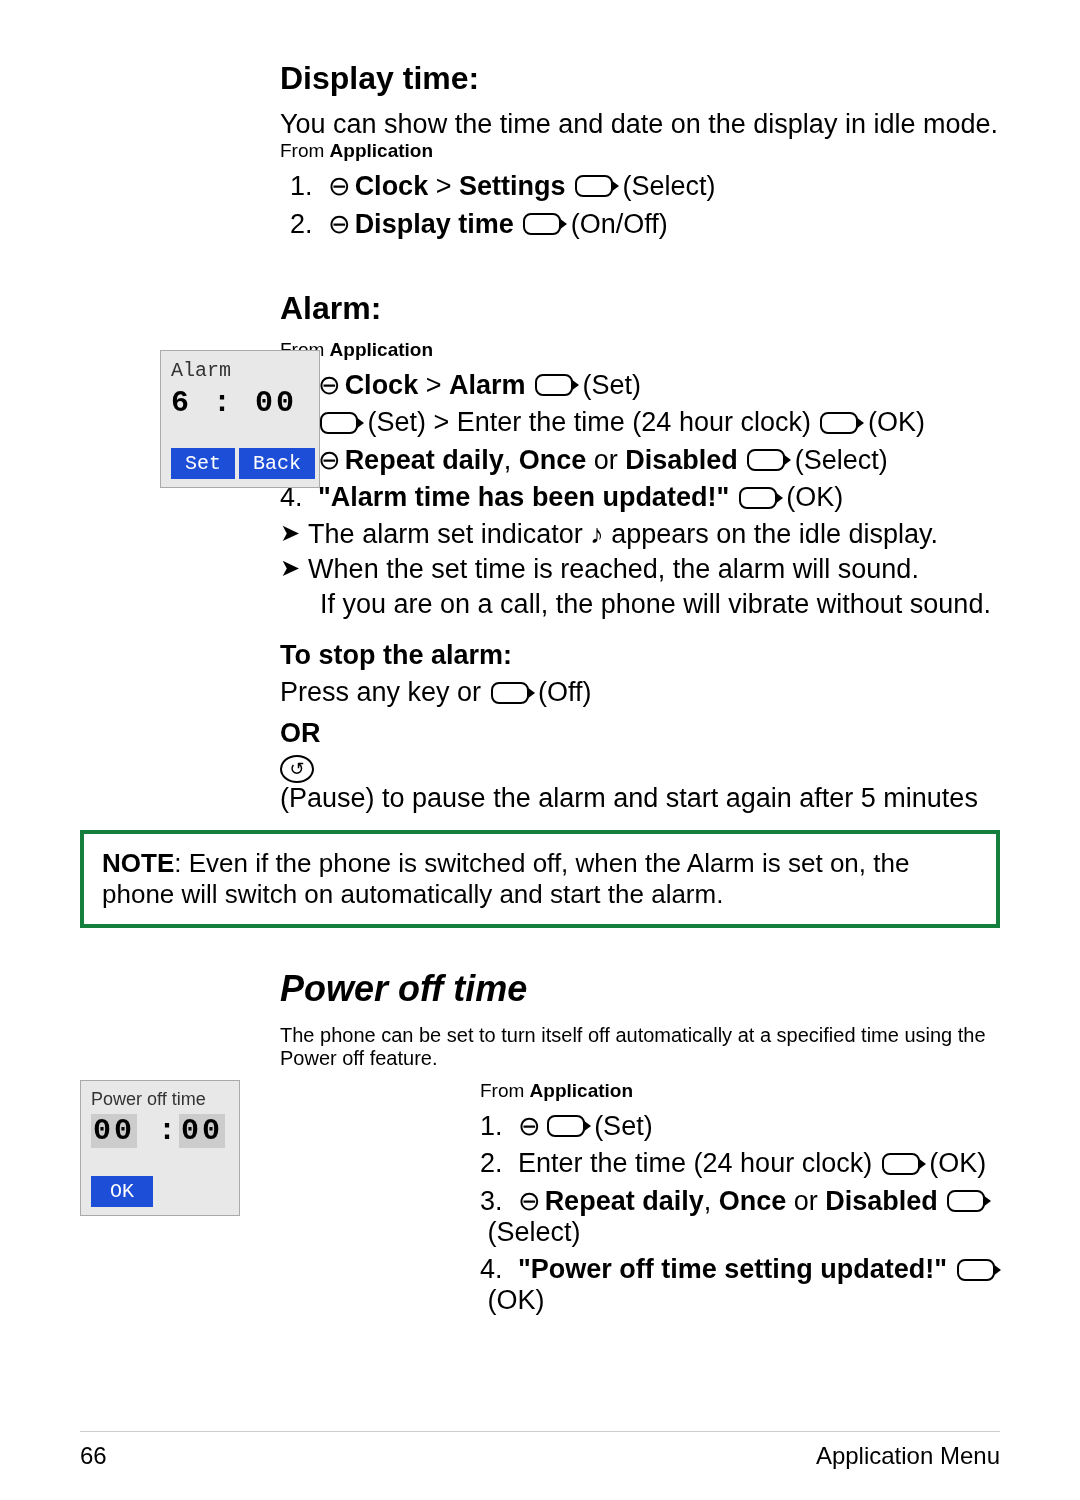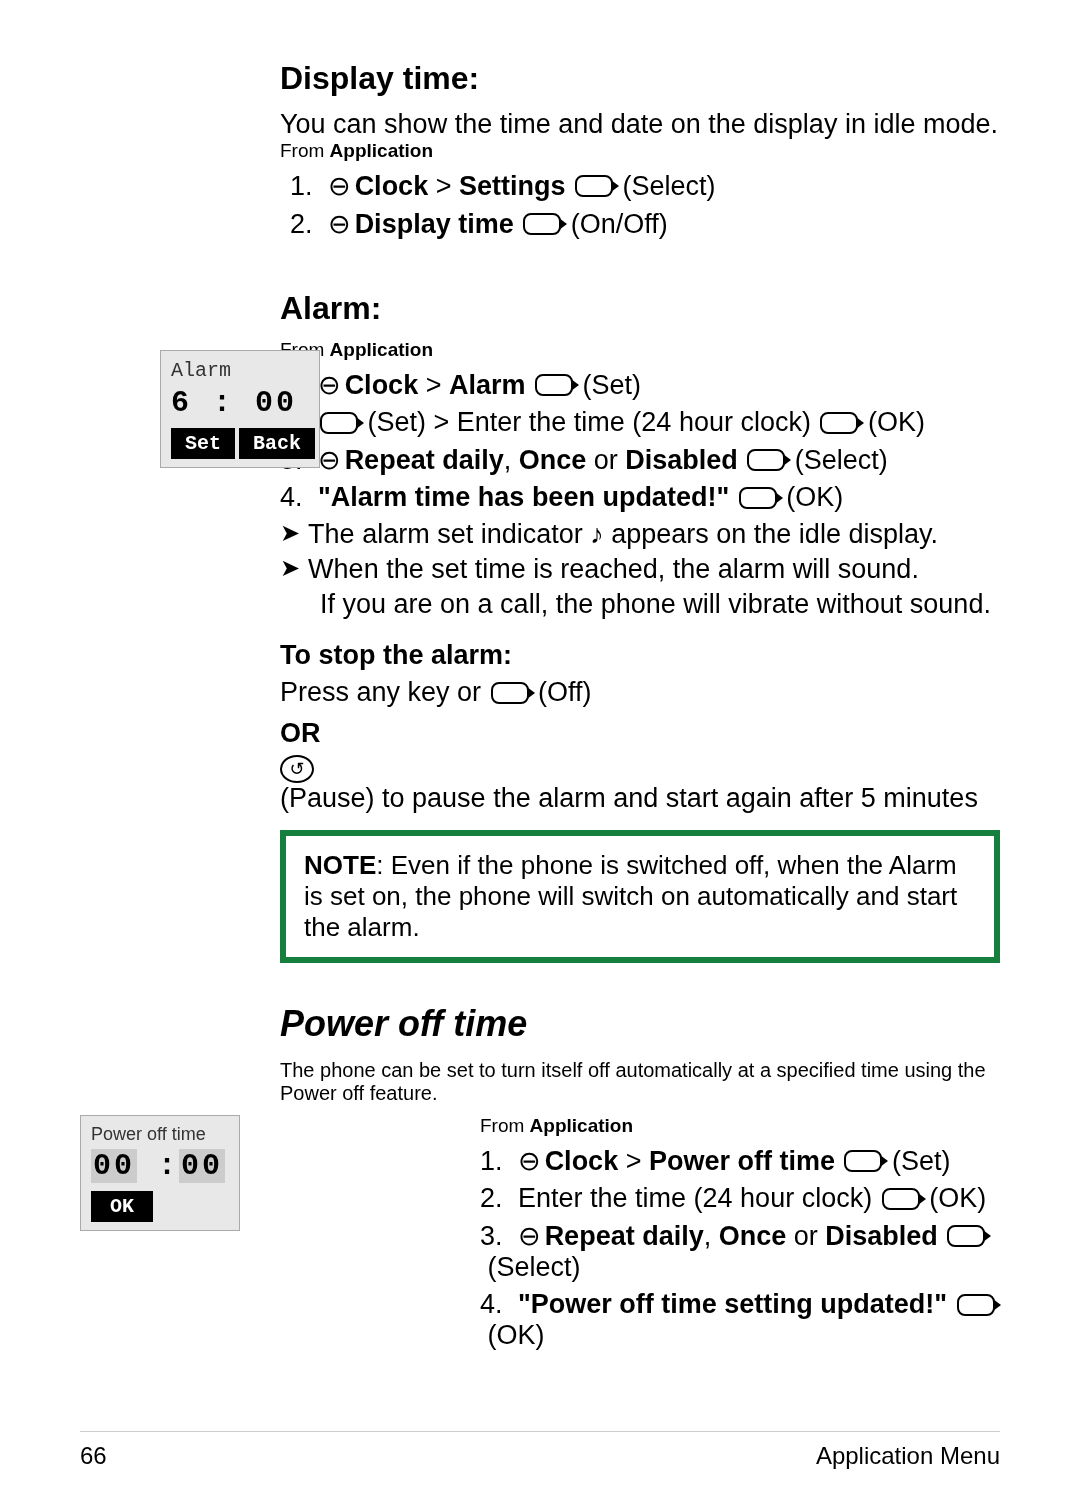--- a/index.html
+++ b/index.html
@@ -110,26 +110,27 @@
       letter-spacing: 2px;
       margin-bottom: 8px;
     }
 
     .phone-mockup-buttons {
       display: flex;
       gap: 4px;
     }
 
     .mockup-btn {
-      background: #000000;
+      background: #1d4ed8;
       color: #fff;
       font-size: 20px;
-      font-weight: bold;
+      font-weight: normal;
       padding: 4px 14px;
       border: none;
+      margin-top: 20px;
     }
 
     
     .alarm-mockup {
       top: 60px;
     }
 
     
     .poweroff-mockup {
       top: 60px;
@@ -169,22 +170,21 @@
     }
 
     .pause-text {
       padding-left: 200px;
       font-size: 27px;
       margin-bottom: 16px;
     }
 
     
     .note-box {
-      border: 6px solid #15803d;
-      margin-left: 200px;
+      border: 4px solid #15803d;
       padding: 14px 18px;
       font-size: 26px;
       margin-bottom: 40px;
     }
 
     
     .section-poweroff {
       position: relative;
       margin-bottom: 40px;
     }
@@ -381,21 +381,20 @@
       </div>
 
       <div style="padding-left:200px;">
         <div class="from-application">
           From <strong>Application</strong>
         </div>
         <ol class="steps-list">
           <li>
             <span class="step-num">1.</span>
             <span style="margin-right:4px;">⊖</span>
-            <span><strong>Clock</strong> &gt; <strong>Power off time</strong>&nbsp;</span>
             <span class="softkey-icon"></span>
             <span>&nbsp;(Set)</span>
           </li>
           <li>
             <span class="step-num">2.</span>
             <span>Enter the time (24 hour clock)&nbsp;</span>
             <span class="softkey-icon"></span>
             <span>&nbsp;(OK)</span>
           </li>
           <li>

